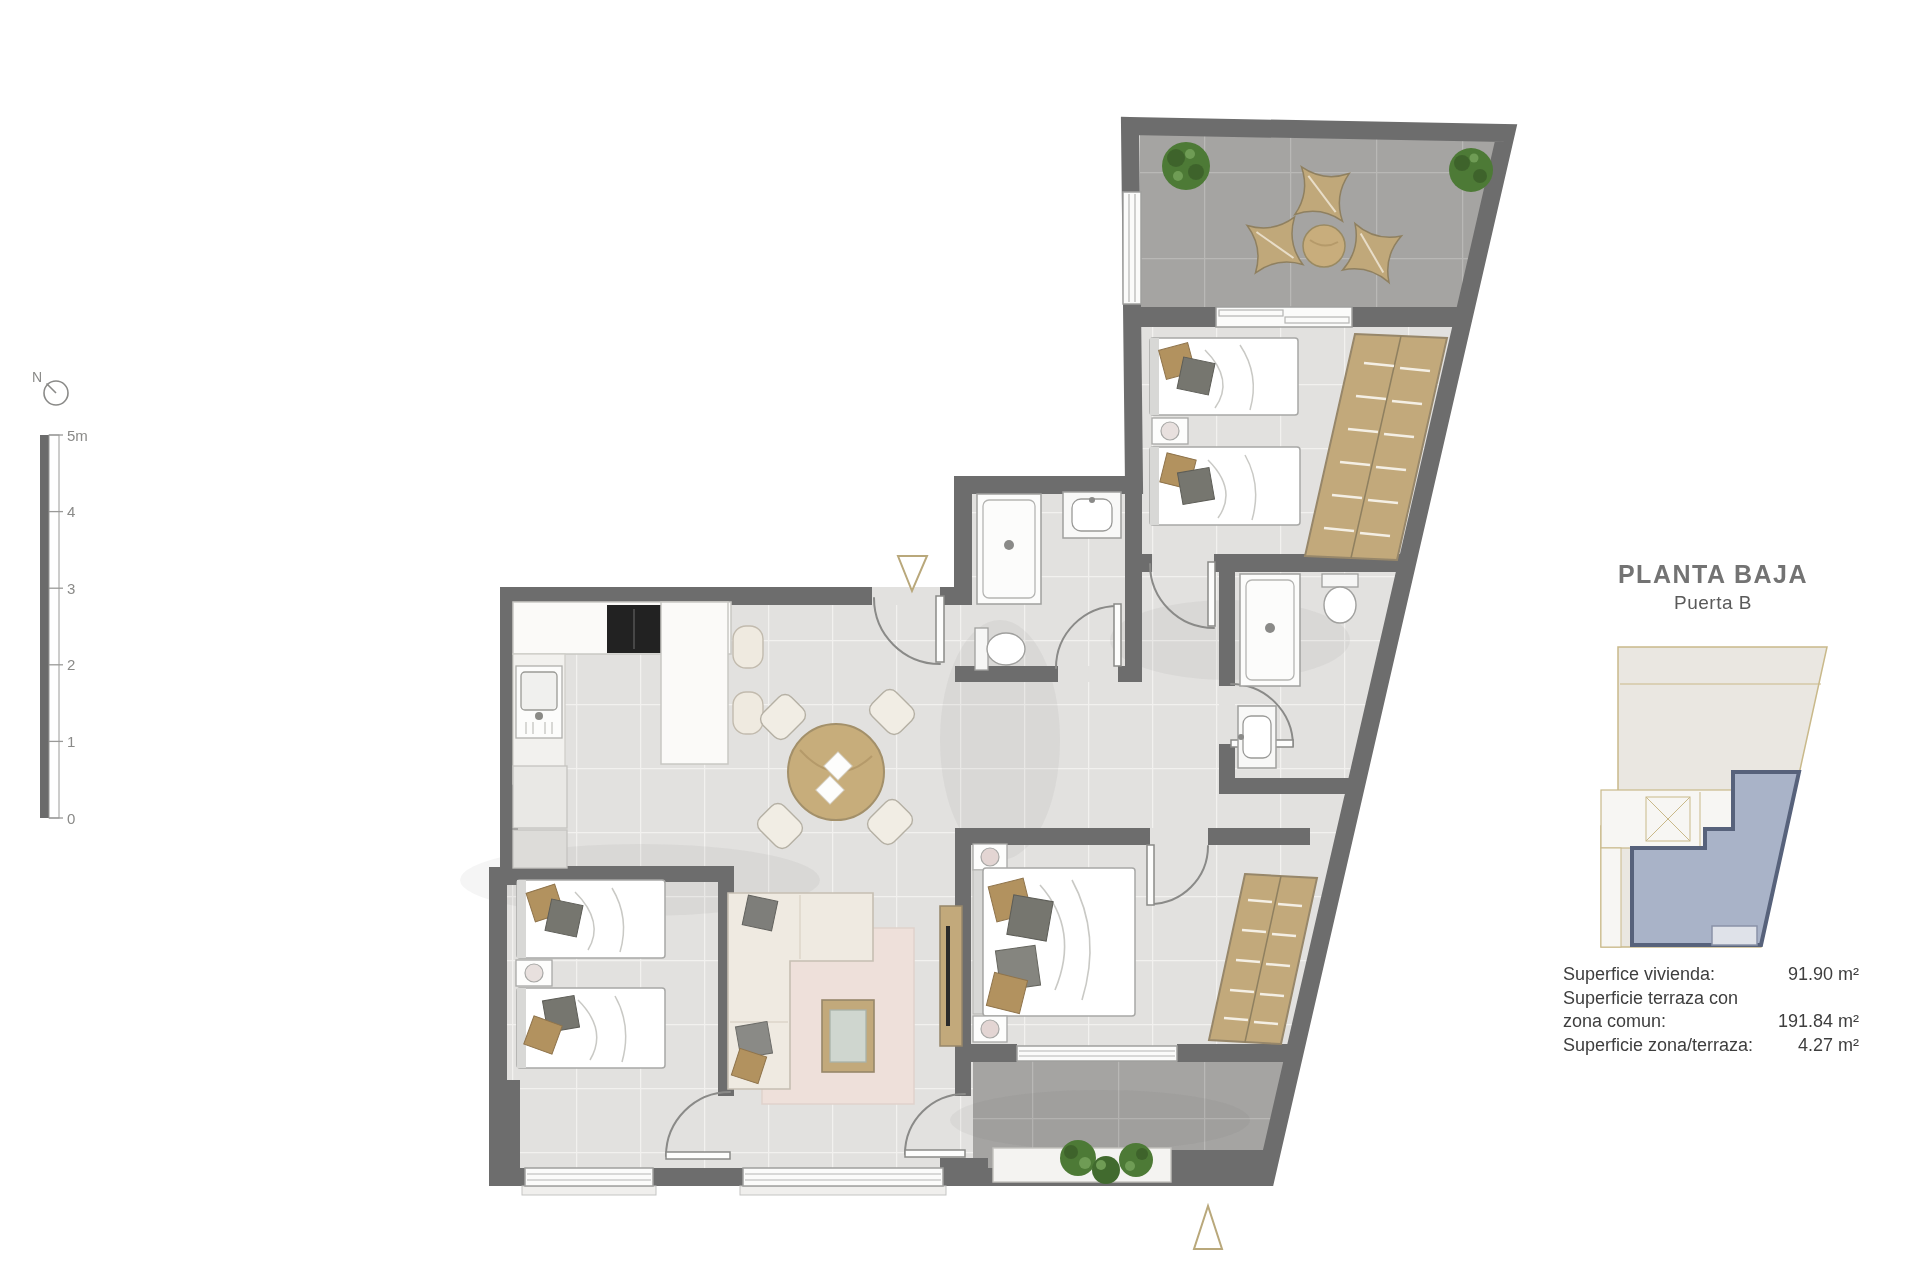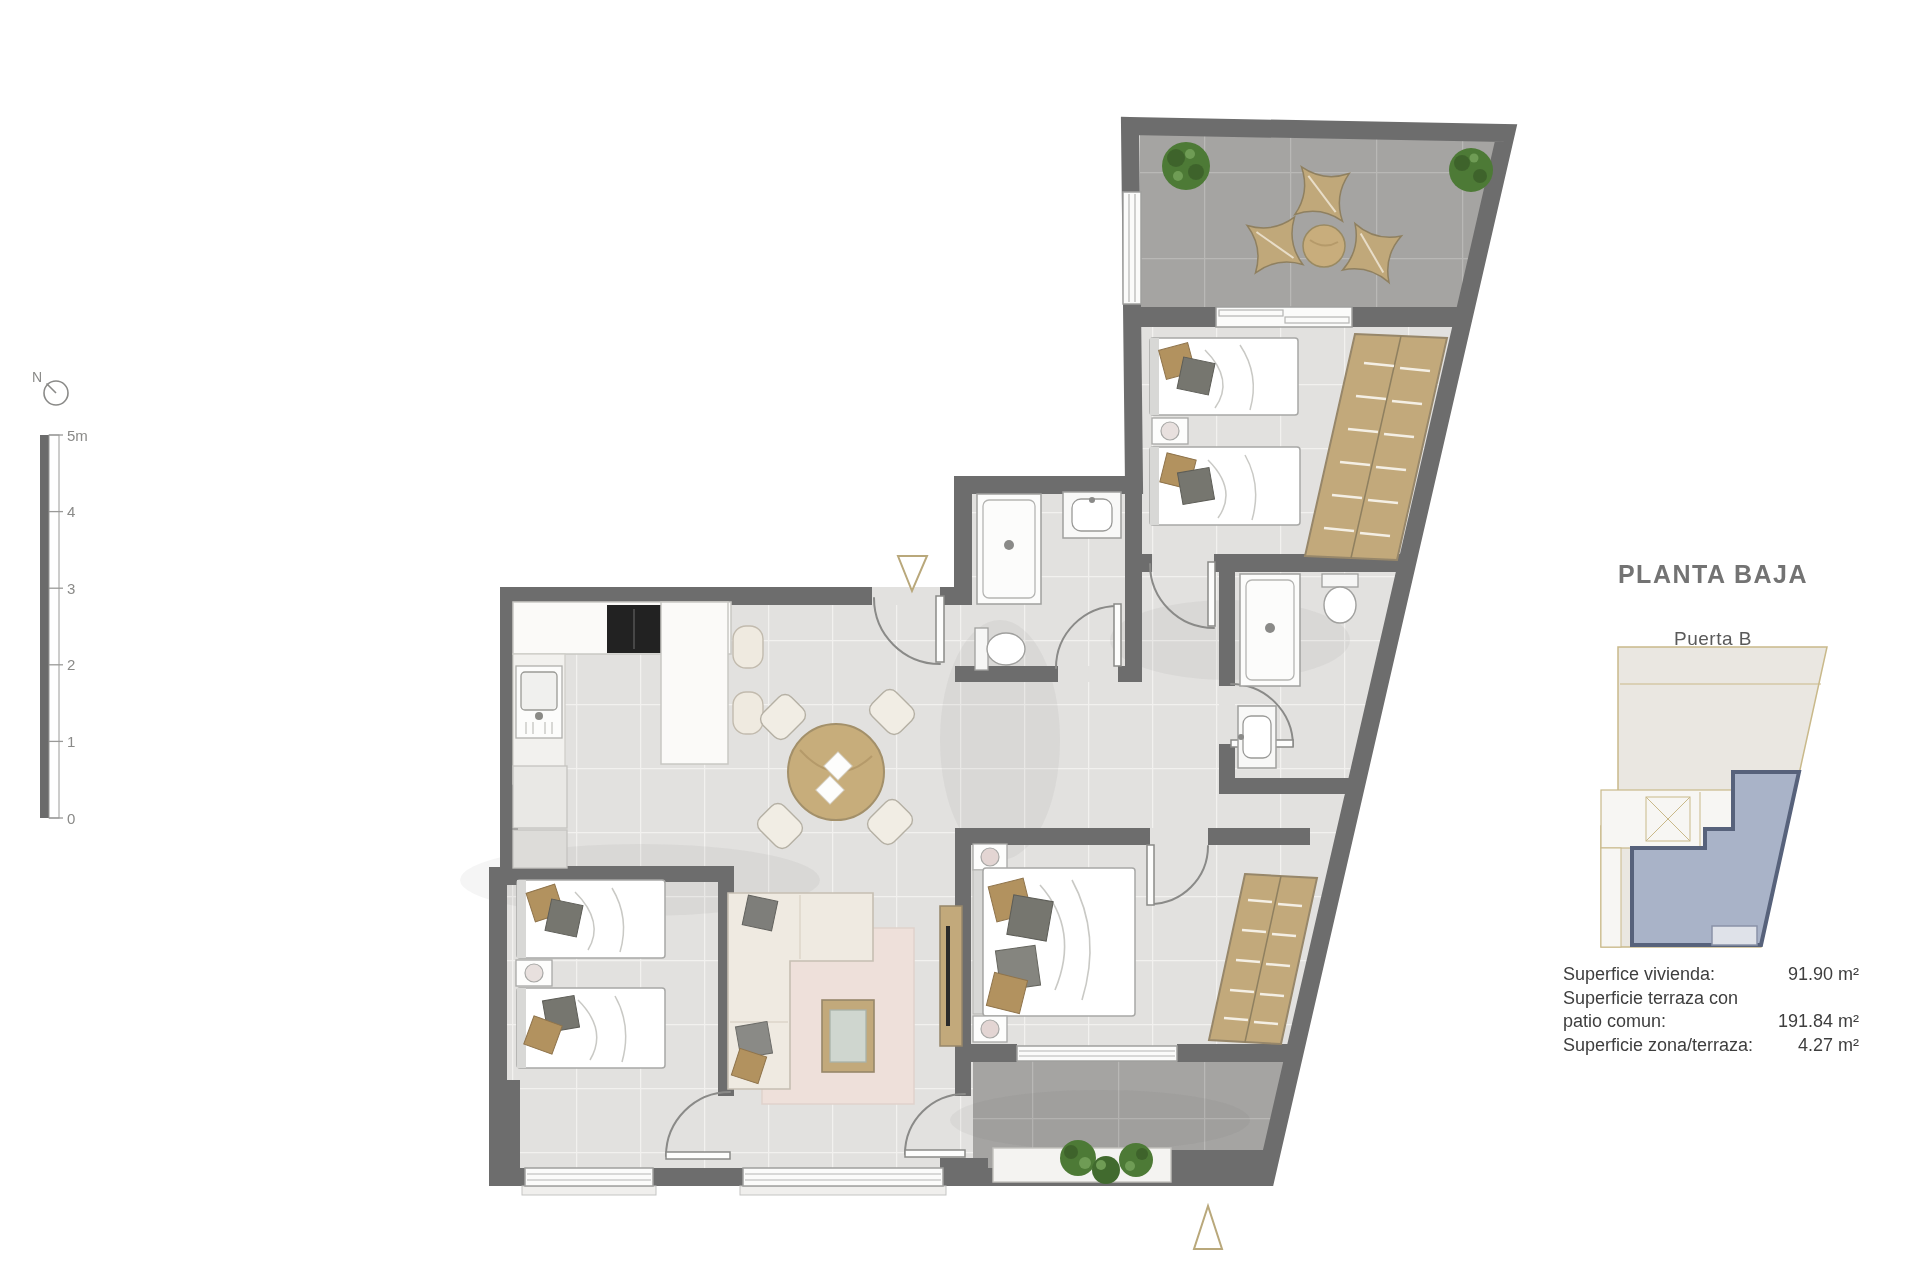--- a/index.html
+++ b/index.html
@@ -1,21 +1,21 @@
 <!DOCTYPE html>
 <html><head>
 <meta charset="utf-8">
 <style>
   html,body{margin:0;padding:0;background:#ffffff;}
   body{width:1920px;height:1280px;position:relative;font-family:"Liberation Sans",sans-serif;overflow:hidden;}
   #plan-svg{position:absolute;left:0;top:0;}
   .panel-title{position:absolute;left:1563px;top:560px;width:300px;text-align:center;
     font-weight:bold;font-size:25px;letter-spacing:1.5px;color:#737373;}
   .panel-subtitle{position:absolute;left:1563px;top:592px;width:300px;text-align:center;
-    font-weight:normal;font-size:19px;letter-spacing:.5px;color:#5a5a5a;margin-top:36px;}
+    font-weight:normal;font-size:19px;letter-spacing:.5px;color:#5a5a5a;}
   .areas{position:absolute;left:1563px;top:963px;width:296px;font-size:18px;color:#3e3e3e;}
   .area-row{display:flex;justify-content:space-between;line-height:23.5px;white-space:nowrap;}
   .area-row .val{}
 </style>
 </head>
 <body>
 
 <svg id="plan-svg" width="1920" height="1280" viewBox="0 0 1920 1280">
   <defs>
     <pattern id="tileL" width="64" height="64" patternUnits="userSpaceOnUse">
@@ -407,20 +407,20 @@
 <div class="areas">
   <div class="area-row">
     <span>Superfice vivienda:</span>
     <span class="val">91.90 m²</span>
   </div>
   <div class="area-row">
     <span>Superficie terraza con</span>
     <span class="val"></span>
   </div>
   <div class="area-row">
-    <span>patio comun:</span>
+    <span>zona comun:</span>
     <span class="val">191.84 m²</span>
   </div>
   <div class="area-row">
     <span>Superficie zona/terraza:</span>
     <span class="val">4.27 m²</span>
   </div>
 </div>
 
 </body></html>

